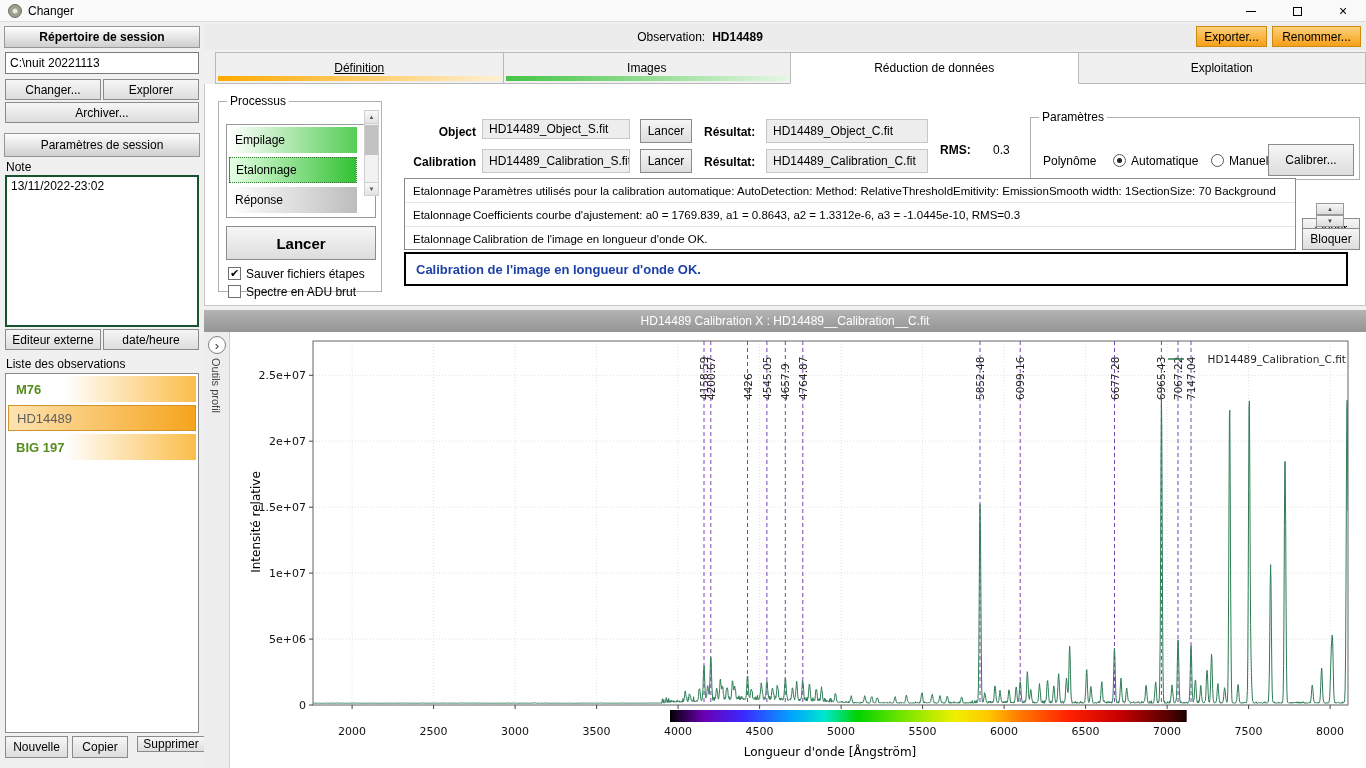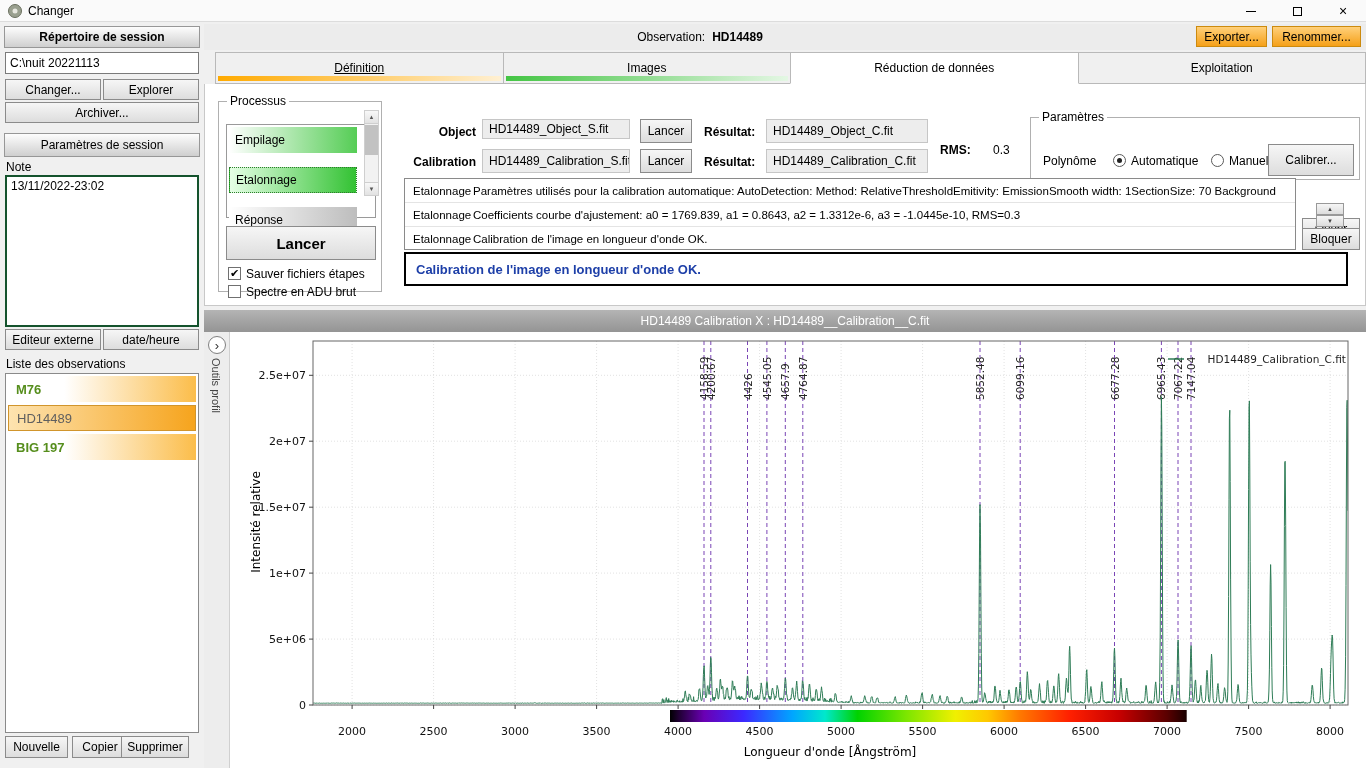--- a/index.html
+++ b/index.html
@@ -43,21 +43,21 @@
   .tab:first-child{margin-left:11px;text-decoration:underline;}
   .tab.selected{background:#fff;border-bottom-color:#fff;z-index:2;}
   .tab-underline{position:absolute;left:2px;right:2px;bottom:2px;height:5px;}
   .tab-underline.orange{background:linear-gradient(90deg,#ffaa00 0%,#ffcf70 55%,#fff0d2 100%);}
   .tab-underline.green{background:linear-gradient(90deg,#44c544 0%,#9adf9a 55%,#e4f7e4 100%);}
 
   #content-panel{position:absolute;left:204px;top:84px;width:1162px;height:222px;background:#fff;border:1px solid #c8c8c8;border-top:none;}
 
   
   #proc-list{position:absolute;left:7px;top:16px;width:150px;height:94px;border:1px solid #9a9a9a;background:#fff;padding:2px;}
-  .proc-item{height:26px;margin-bottom:14px;display:flex;align-items:center;padding-left:6px;font-size:12px;width:128px;}
+  .proc-item{height:26px;margin-bottom:4px;display:flex;align-items:center;padding-left:6px;font-size:12px;width:128px;}
   .proc-item.done{background:linear-gradient(90deg,#ffffff 0%,#55cd55 100%);}
   .proc-item.done-selected{background:linear-gradient(90deg,#e6ffe6 0%,#33c233 100%);border:1px dotted #2c7c2c;}
   .proc-item.pending{background:linear-gradient(90deg,#ffffff 0%,#bdbdbd 100%);}
   #proc-scroll{position:absolute;right:2px;top:2px;width:15px;height:86px;background:#f2f2f2;border:1px solid #cfcfcf;}
   .sb-btn{width:13px;height:13px;display:flex;align-items:center;justify-content:center;font-size:6px;color:#555;background:linear-gradient(#f8f8f8,#e2e2e2);border-bottom:1px solid #cfcfcf;}
   .sb-btn.down{position:absolute;bottom:0;border-top:1px solid #cfcfcf;border-bottom:none;}
   #sb-thumb{position:absolute;top:14px;left:0;width:13px;height:30px;background:#c2c2c2;}
   #lancer-big{left:7px;top:118px;width:150px;height:34px;font-size:15px;font-weight:bold;}
   .cb-row{position:absolute;left:9px;display:flex;align-items:center;height:15px;}
   .cb-box{width:13px;height:13px;background:#fff;border:1px solid #707070;margin-right:5px;display:flex;align-items:center;justify-content:center;font-size:11px;line-height:11px;}
@@ -120,21 +120,21 @@
   <div class="btn" style="left:5px;top:329px;width:96px;height:21px;">Editeur externe</div>
   <div class="btn" style="left:103px;top:329px;width:96px;height:21px;">date/heure</div>
   <div class="lbl" style="left:6px;top:357px;">Liste des observations</div>
   <div id="obs-list">
       <div class="obs-item done">M76</div>
       <div class="obs-item current">HD14489</div>
       <div class="obs-item done">BIG 197</div>
     </div>
   <div class="btn" style="left:5px;top:736px;width:63px;height:22px;">Nouvelle</div>
   <div class="btn" style="left:72px;top:736px;width:56px;height:22px;">Copier</div>
-  <div class="btn" style="left:121px;top:736px;width:68px;height:22px;">Supprimer</div>
+  <div class="btn" style="left:137px;top:736px;width:68px;height:16px;">Supprimer</div>
 
   <div class="abs" style="left:204px;top:24px;width:1162px;height:26px;background:#ececec;">
     <div class="abs" style="left:0;top:0;width:992px;height:26px;display:flex;align-items:center;justify-content:center;gap:7px;">
       <span>Observation:</span>
       <span class="bold">HD14489</span>
     </div>
   </div>
   <div class="btn btn-orange" style="left:1196px;top:26px;width:71px;height:21px;">Exporter...</div>
   <div class="btn btn-orange" style="left:1272px;top:26px;width:89px;height:21px;">Renommer...</div>
 

